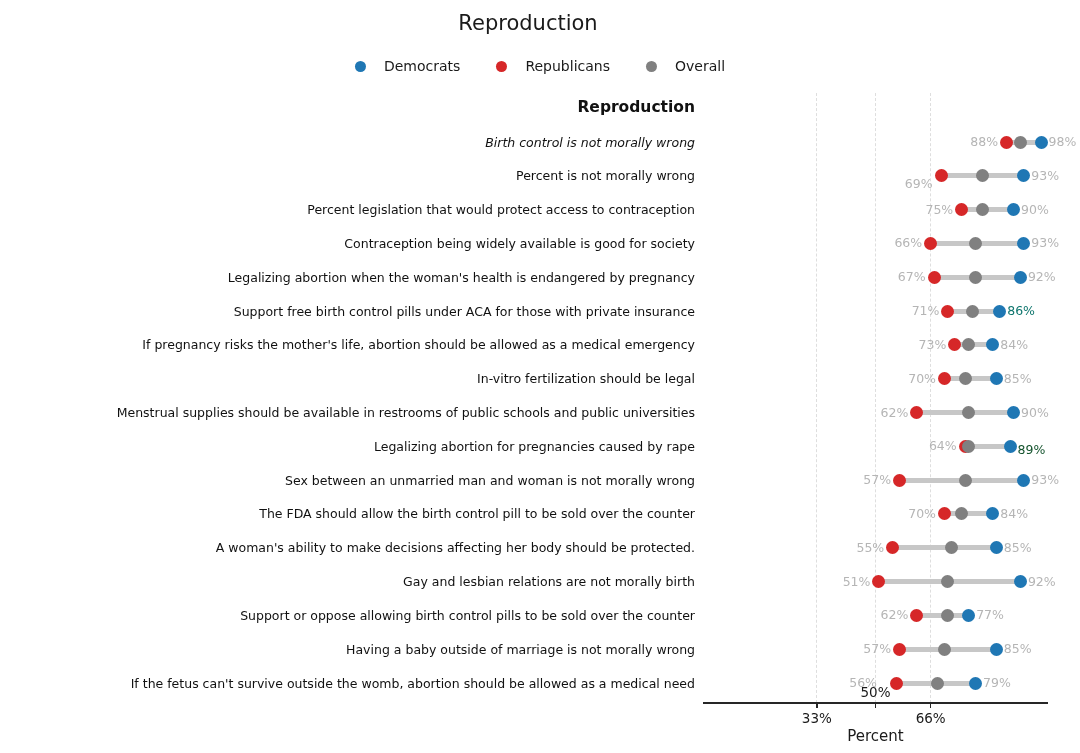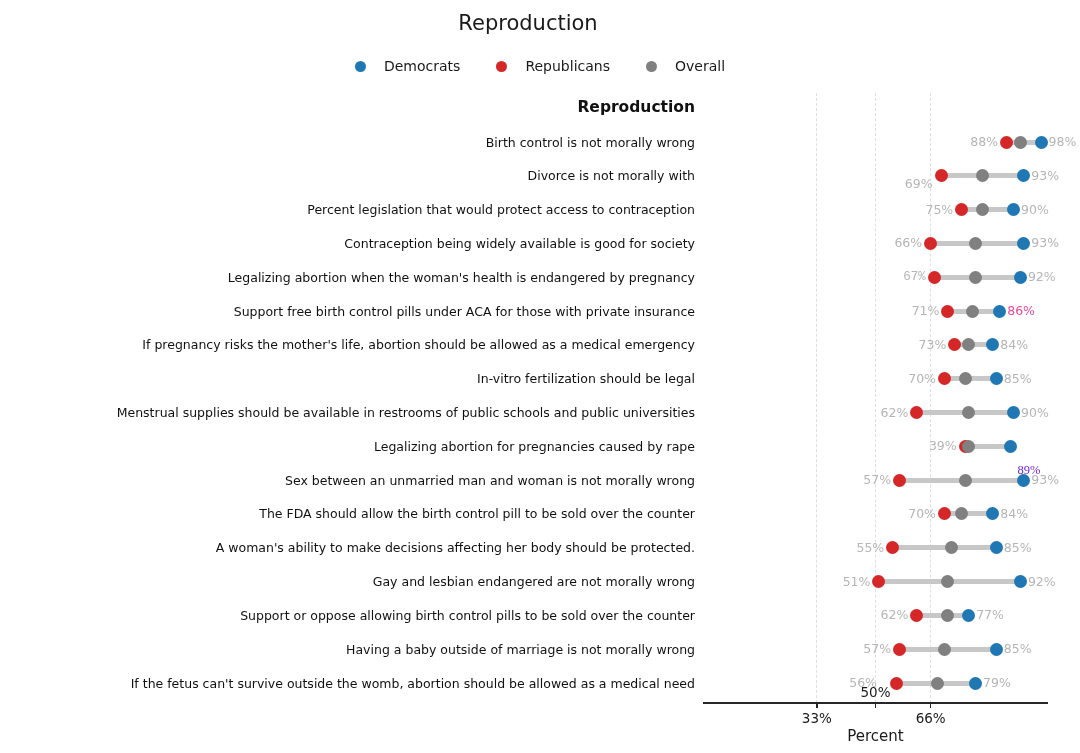--- a/index.html
+++ b/index.html
@@ -72,28 +72,28 @@
       <div class="gridline" style="left: 875px; top: 93px; height: 610px; border-left-color: rgb(222, 222, 222);"></div>
       <div class="gridline" style="left: 930.2px; top: 93px; height: 610px; border-left-color: rgb(222, 222, 222);"></div>
       <div class="axis-line" style="left: 703px; top: 702.2px; width: 345px; background: rgb(38, 38, 38);"></div>
       <div class="x-tick" style="left: 816.1px; top: 703px; background: rgb(38, 38, 38);"></div>
       <div class="x-tick-label" style="left: 781.85px; top: 710px;">33%</div>
       <div class="x-tick" style="left: 874.75px; top: 703px; background: rgb(38, 38, 38);"></div>
       <div class="x-tick-label" style="left: 840.5px; top: 684px;">50%</div>
       <div class="x-tick" style="left: 929.95px; top: 703px; background: rgb(38, 38, 38);"></div>
       <div class="x-tick-label" style="left: 895.7px; top: 710px;">66%</div>
       <div class="x-axis-title" style="left: 815.5px; top: 727px;">Percent</div>
-      <div class="row-label" style="top: 133.5px;">Birth control is not morally wrong</div>
+      <div class="row-label" style="top: 133.5px; font-style: italic;">Birth control is not morally wrong</div>
       <div class="connector" style="left: 1006.6px; top: 139.5px; width: 34.5px; background: rgb(199, 199, 199);"></div>
       <div class="dot" style="left: 1000.1px; top: 135.5px; background: rgb(214, 39, 40);"></div>
       <div class="dot" style="left: 1013.9px; top: 135.5px; background: rgb(128, 128, 128);"></div>
       <div class="dot" style="left: 1034.6px; top: 135.5px; background: rgb(31, 119, 180);"></div>
       <div class="value-label" style="top: 134px; right: 81.9px; color: rgb(181, 181, 181);">88%</div>
       <div class="value-label" style="top: 134px; left: 1048.6px; color: rgb(181, 181, 181);">98%</div>
-      <div class="row-label" style="top: 167.312px;">Divorce is not morally with</div>
+      <div class="row-label" style="top: 167.312px;">Percent is not morally wrong</div>
       <div class="connector" style="left: 941.05px; top: 173.312px; width: 82.8px; background: rgb(199, 199, 199);"></div>
       <div class="dot" style="left: 934.55px; top: 169.312px; background: rgb(214, 39, 40);"></div>
       <div class="dot" style="left: 975.95px; top: 169.312px; background: rgb(128, 128, 128);"></div>
       <div class="dot" style="left: 1017.35px; top: 169.312px; background: rgb(31, 119, 180);"></div>
       <div class="value-label" style="top: 176px; right: 147.45px; color: rgb(181, 181, 181);">69%</div>
       <div class="value-label" style="top: 167.812px; left: 1031.35px; color: rgb(181, 181, 181);">93%</div>
       <div class="row-label" style="top: 201.125px;">Percent legislation that would protect access to contraception</div>
       <div class="connector" style="left: 961.75px; top: 207.125px; width: 51.75px; background: rgb(199, 199, 199);"></div>
       <div class="dot" style="left: 955.25px; top: 203.125px; background: rgb(214, 39, 40);"></div>
       <div class="dot" style="left: 975.95px; top: 203.125px; background: rgb(128, 128, 128);"></div>
@@ -105,29 +105,29 @@
       <div class="dot" style="left: 924.2px; top: 236.938px; background: rgb(214, 39, 40);"></div>
       <div class="dot" style="left: 969.05px; top: 236.938px; background: rgb(128, 128, 128);"></div>
       <div class="dot" style="left: 1017.35px; top: 236.938px; background: rgb(31, 119, 180);"></div>
       <div class="value-label" style="top: 235.438px; right: 157.8px; color: rgb(181, 181, 181);">66%</div>
       <div class="value-label" style="top: 235.438px; left: 1031.35px; color: rgb(181, 181, 181);">93%</div>
       <div class="row-label" style="top: 268.75px;">Legalizing abortion when the woman's health is endangered by pregnancy</div>
       <div class="connector" style="left: 934.15px; top: 274.75px; width: 86.25px; background: rgb(199, 199, 199);"></div>
       <div class="dot" style="left: 927.65px; top: 270.75px; background: rgb(214, 39, 40);"></div>
       <div class="dot" style="left: 969.05px; top: 270.75px; background: rgb(128, 128, 128);"></div>
       <div class="dot" style="left: 1013.9px; top: 270.75px; background: rgb(31, 119, 180);"></div>
-      <div class="value-label" style="top: 269.25px; right: 154.35px; color: rgb(181, 181, 181); font-family: Liberation Mono, monospace;">67%</div>
+      <div class="value-label" style="top: 269.25px; right: 154.35px; color: rgb(181, 181, 181);">67%</div>
       <div class="value-label" style="top: 269.25px; left: 1027.9px; color: rgb(181, 181, 181);">92%</div>
       <div class="row-label" style="top: 302.562px;">Support free birth control pills under ACA for those with private insurance</div>
       <div class="connector" style="left: 947.95px; top: 308.562px; width: 51.75px; background: rgb(199, 199, 199);"></div>
       <div class="dot" style="left: 941.45px; top: 304.562px; background: rgb(214, 39, 40);"></div>
       <div class="dot" style="left: 965.6px; top: 304.562px; background: rgb(128, 128, 128);"></div>
       <div class="dot" style="left: 993.2px; top: 304.562px; background: rgb(31, 119, 180);"></div>
       <div class="value-label" style="top: 303.062px; right: 140.55px; color: rgb(181, 181, 181);">71%</div>
-      <div class="value-label" style="top: 303.062px; left: 1007.2px; color: #ec4899;">86%</div>
+      <div class="value-label" style="top: 303.062px; left: 1007.2px; color: #0f766e;">86%</div>
       <div class="row-label" style="top: 336.375px;">If pregnancy risks the mother's life, abortion should be allowed as a medical emergency</div>
       <div class="connector" style="left: 954.85px; top: 342.375px; width: 37.95px; background: rgb(199, 199, 199);"></div>
       <div class="dot" style="left: 948.35px; top: 338.375px; background: rgb(214, 39, 40);"></div>
       <div class="dot" style="left: 962.15px; top: 338.375px; background: rgb(128, 128, 128);"></div>
       <div class="dot" style="left: 986.3px; top: 338.375px; background: rgb(31, 119, 180);"></div>
       <div class="value-label" style="top: 336.875px; right: 133.65px; color: rgb(181, 181, 181);">73%</div>
       <div class="value-label" style="top: 336.875px; left: 1000.3px; color: rgb(181, 181, 181);">84%</div>
       <div class="row-label" style="top: 370.188px;">In-vitro fertilization should be legal</div>
       <div class="connector" style="left: 944.5px; top: 376.188px; width: 51.75px; background: rgb(199, 199, 199);"></div>
       <div class="dot" style="left: 938px; top: 372.188px; background: rgb(214, 39, 40);"></div>
@@ -140,22 +140,22 @@
       <div class="dot" style="left: 910.4px; top: 406px; background: rgb(214, 39, 40);"></div>
       <div class="dot" style="left: 962.15px; top: 406px; background: rgb(128, 128, 128);"></div>
       <div class="dot" style="left: 1007px; top: 406px; background: rgb(31, 119, 180);"></div>
       <div class="value-label" style="top: 404.5px; right: 171.6px; color: rgb(181, 181, 181);">62%</div>
       <div class="value-label" style="top: 404.5px; left: 1021px; color: rgb(181, 181, 181);">90%</div>
       <div class="row-label" style="top: 437.812px;">Legalizing abortion for pregnancies caused by rape</div>
       <div class="connector" style="left: 965.2px; top: 443.812px; width: 44.85px; background: rgb(199, 199, 199);"></div>
       <div class="dot" style="left: 958.7px; top: 439.812px; background: rgb(214, 39, 40);"></div>
       <div class="dot" style="left: 962.15px; top: 439.812px; background: rgb(128, 128, 128);"></div>
       <div class="dot" style="left: 1003.55px; top: 439.812px; background: rgb(31, 119, 180);"></div>
-      <div class="value-label" style="top: 438.312px; right: 123.3px; color: rgb(181, 181, 181);">39%</div>
-      <div class="value-label" style="top: 462px; left: 1017.55px; color: #6d28d9; font-family: Liberation Serif, serif;">89%</div>
+      <div class="value-label" style="top: 438.312px; right: 123.3px; color: rgb(181, 181, 181);">64%</div>
+      <div class="value-label" style="top: 442px; left: 1017.55px; color: #14532d;">89%</div>
       <div class="row-label" style="top: 471.625px;">Sex between an unmarried man and woman is not morally wrong</div>
       <div class="connector" style="left: 899.65px; top: 477.625px; width: 124.2px; background: rgb(199, 199, 199);"></div>
       <div class="dot" style="left: 893.15px; top: 473.625px; background: rgb(214, 39, 40);"></div>
       <div class="dot" style="left: 958.7px; top: 473.625px; background: rgb(128, 128, 128);"></div>
       <div class="dot" style="left: 1017.35px; top: 473.625px; background: rgb(31, 119, 180);"></div>
       <div class="value-label" style="top: 472.125px; right: 188.85px; color: rgb(181, 181, 181);">57%</div>
       <div class="value-label" style="top: 472.125px; left: 1031.35px; color: rgb(181, 181, 181);">93%</div>
       <div class="row-label" style="top: 505.438px;">The FDA should allow the birth control pill to be sold over the counter</div>
       <div class="connector" style="left: 944.5px; top: 511.438px; width: 48.3px; background: rgb(199, 199, 199);"></div>
       <div class="dot" style="left: 938px; top: 507.438px; background: rgb(214, 39, 40);"></div>
@@ -163,21 +163,21 @@
       <div class="dot" style="left: 986.3px; top: 507.438px; background: rgb(31, 119, 180);"></div>
       <div class="value-label" style="top: 505.938px; right: 144px; color: rgb(181, 181, 181);">70%</div>
       <div class="value-label" style="top: 505.938px; left: 1000.3px; color: rgb(181, 181, 181);">84%</div>
       <div class="row-label" style="top: 539.25px;">A woman's ability to make decisions affecting her body should be protected.</div>
       <div class="connector" style="left: 892.75px; top: 545.25px; width: 103.5px; background: rgb(199, 199, 199);"></div>
       <div class="dot" style="left: 886.25px; top: 541.25px; background: rgb(214, 39, 40);"></div>
       <div class="dot" style="left: 944.9px; top: 541.25px; background: rgb(128, 128, 128);"></div>
       <div class="dot" style="left: 989.75px; top: 541.25px; background: rgb(31, 119, 180);"></div>
       <div class="value-label" style="top: 539.75px; right: 195.75px; color: rgb(181, 181, 181);">55%</div>
       <div class="value-label" style="top: 539.75px; left: 1003.75px; color: rgb(181, 181, 181);">85%</div>
-      <div class="row-label" style="top: 573.062px;">Gay and lesbian endangered are not morally wrong</div>
+      <div class="row-label" style="top: 573.062px;">Gay and lesbian relations are not morally birth</div>
       <div class="connector" style="left: 878.95px; top: 579.062px; width: 141.45px; background: rgb(199, 199, 199);"></div>
       <div class="dot" style="left: 872.45px; top: 575.062px; background: rgb(214, 39, 40);"></div>
       <div class="dot" style="left: 941.45px; top: 575.062px; background: rgb(128, 128, 128);"></div>
       <div class="dot" style="left: 1013.9px; top: 575.062px; background: rgb(31, 119, 180);"></div>
       <div class="value-label" style="top: 573.562px; right: 209.55px; color: rgb(181, 181, 181);">51%</div>
       <div class="value-label" style="top: 573.562px; left: 1027.9px; color: rgb(181, 181, 181);">92%</div>
       <div class="row-label" style="top: 606.875px;">Support or oppose allowing birth control pills to be sold over the counter</div>
       <div class="connector" style="left: 916.9px; top: 612.875px; width: 51.75px; background: rgb(199, 199, 199);"></div>
       <div class="dot" style="left: 910.4px; top: 608.875px; background: rgb(214, 39, 40);"></div>
       <div class="dot" style="left: 941.45px; top: 608.875px; background: rgb(128, 128, 128);"></div>

